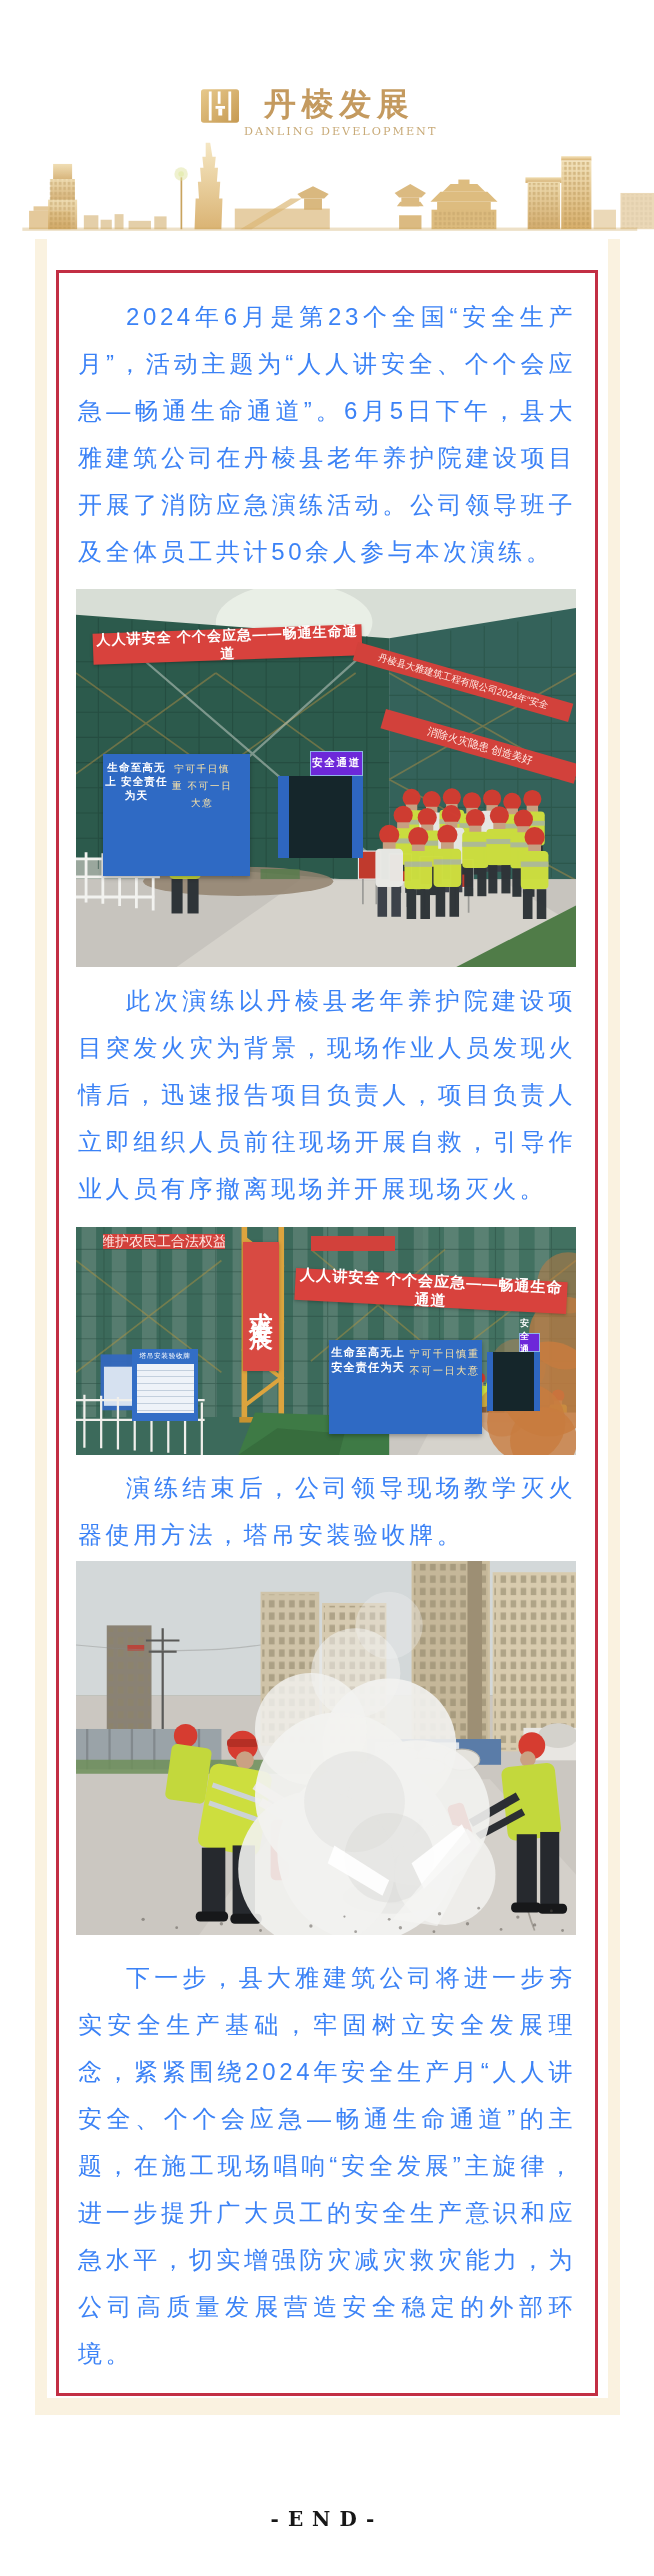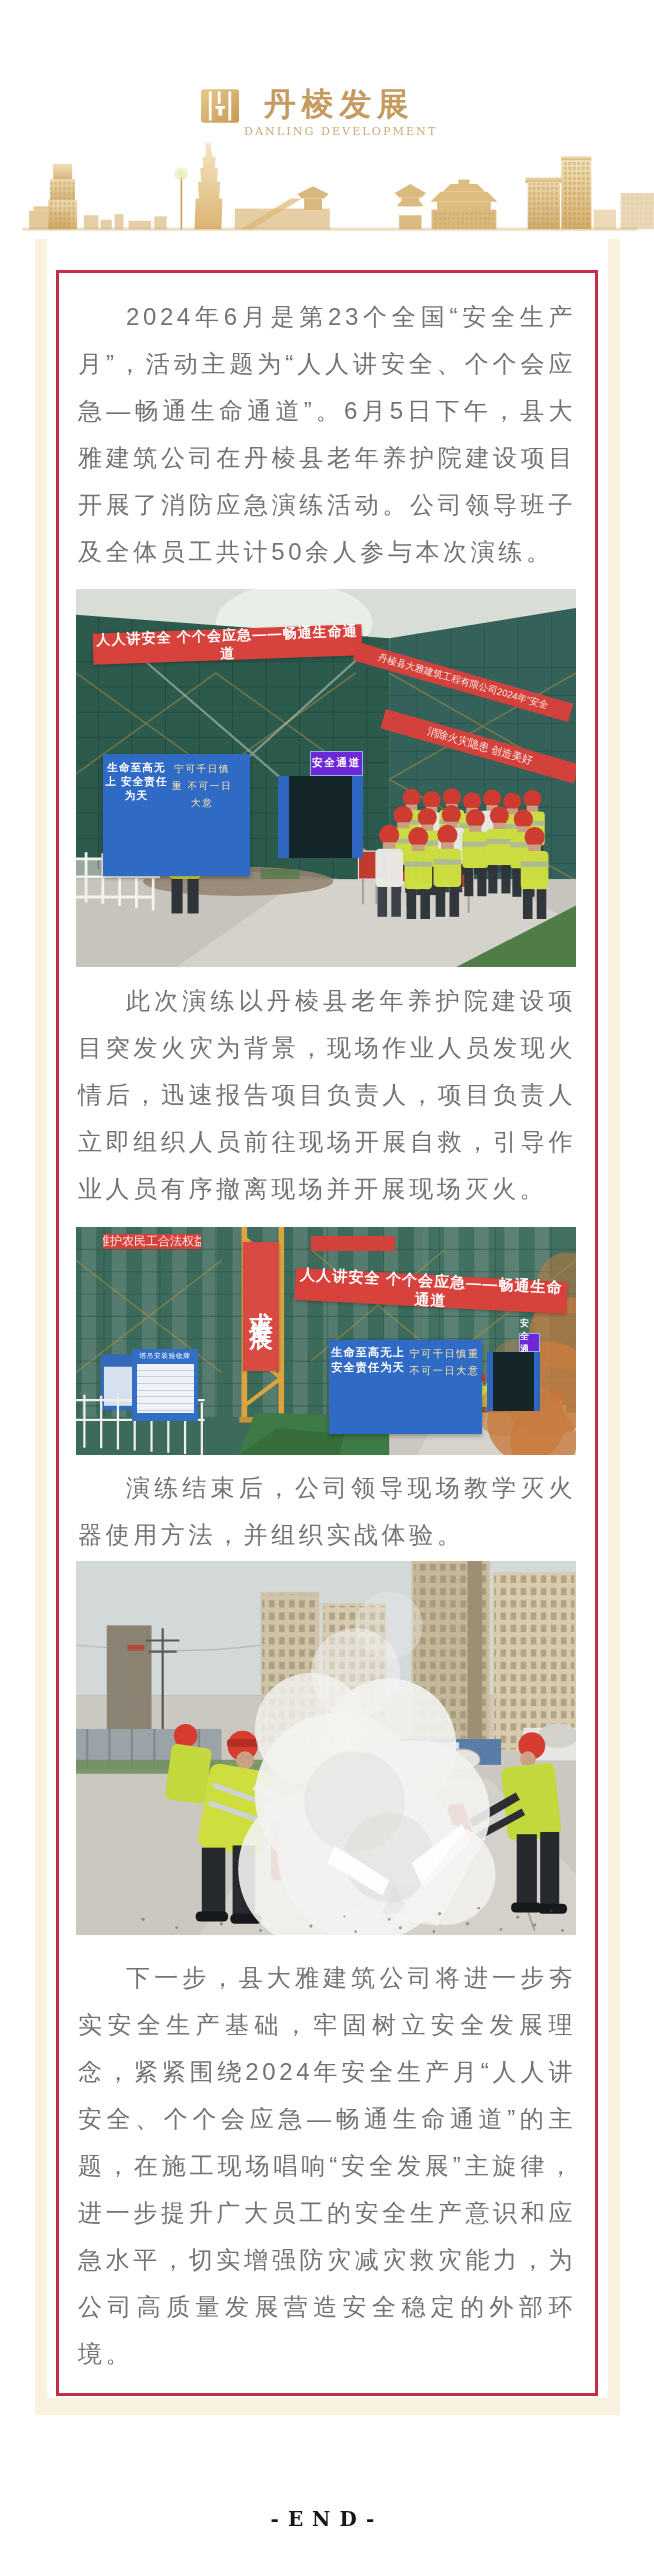--- a/index.html
+++ b/index.html
@@ -16,21 +16,21 @@
       font-size:11.2px;letter-spacing:2px;color:#c9ab79;white-space:nowrap;}
   .skyline{left:0;top:126px;width:654px;height:106px;}
 
   
   .cream{left:35px;top:239px;width:585px;height:2176px;background:#faf2e0;}
   .card{left:47px;top:239px;width:561px;height:2159px;background:#ffffff;}
   .redbox{left:56px;top:270px;width:542px;height:2126px;border:3.4px solid #c22f44;
       background:#ffffff;box-sizing:border-box;}
 
   .para{left:78px;width:498px;font-size:24px;line-height:47px;letter-spacing:3.6px;
-      color:#737373;text-align:justify;text-indent:2em;}
+      color:#3b82f6;text-align:justify;text-indent:2em;}
   .p1{top:293px;} .p2{top:977px;} .p3{top:1464px;} .p4{top:1954px;}
 
   .photo{left:76px;width:500px;overflow:hidden;background:#9aa79d;}
   .photo svg{position:absolute;left:0;top:0;width:100%;height:100%;}
   .ph1{top:589px;height:378px;} .ph2{top:1227px;height:228px;} .ph3{top:1561px;height:374px;}
 
   .ph-label{position:absolute;display:flex;align-items:center;justify-content:center;
       color:#fff;text-align:center;}
   .banner{background:#d8423d;font-weight:700;letter-spacing:1.1px;
       box-shadow:0 1.1px 3.4px rgba(0,0,0,.25);}
@@ -338,41 +338,41 @@
       <g fill="#c87c3f">
         <circle cx="790" cy="250" r="50" opacity=".35"></circle>
         <circle cx="845" cy="290" r="85" opacity=".85"></circle>
         <circle cx="875" cy="190" r="65" opacity=".7"></circle>
         <circle cx="805" cy="350" r="70" opacity=".8"></circle>
         <circle cx="880" cy="100" r="55" opacity=".5"></circle>
         <circle cx="762" cy="330" r="45" opacity=".55"></circle>
         <circle cx="836" cy="382" r="60" opacity=".8"></circle>
       </g>
     </svg>
-    <div class="ph-label strip" style="left:27px;top:6.7px;width:98px;height:15.7px;font-size:12px;">维护农民工合法权益</div>
+    <div class="ph-label strip" style="left:27px;top:6.7px;width:122px;height:15.7px;font-size:14px;">维护农民工合法权益</div>
     <div class="ph-label strip" style="left:235px;top:9px;width:84px;height:14.5px;"></div>
     <div class="ph-label vbanner" style="left:167px;top:14.5px;width:36px;height:129px;">求发展</div>
     <div class="ph-label banner" style="left:219px;top:48px;width:272px;height:32px;font-size:15px;transform:rotate(3deg);">人人讲安全 个个会应急——畅通生命通道</div>
     <div class="crane-board" style="left:56px;top:122px;width:66px;height:72px;">
       <div class="cb-title">塔吊安装验收牌</div>
       <div class="cb-body"></div>
     </div>
     <div class="board" style="left:253px;top:113px;width:153px;height:94px;">
       <div class="hz"></div>
       <div class="board-title" style="font-size:11.2px;margin-top:4.5px;">生命至高无上 安全责任为天</div>
       <div class="board-script" style="font-size:10px;margin-top:4.5px;">宁可千日慎重 不可一日大意</div>
       <div class="hz" style="margin-top:auto;"></div>
     </div>
     <div class="gate" style="left:411px;top:106px;width:53px;height:78px;">
       <div class="gate-top" style="height:19px;font-size:9px;">安全通道</div>
       <div class="gate-open" style="top:19px;border-left-width:6.7px;border-right-width:6.7px;"></div>
     </div>
   </div>
 
-  <div class="abs para p3">演练结束后，公司领导现场教学灭火器使用方法，并组织实战体验。</div>
+  <div class="abs para p3">演练结束后，公司领导现场教学灭火器使用方法，塔吊安装验收牌。</div>
 
   <div class="abs photo ph3">
     <svg viewBox="0 0 894 668" preserveAspectRatio="none">
       <defs>
         <pattern id="win3" width="18" height="22" patternUnits="userSpaceOnUse">
           <rect width="18" height="22" fill="none"></rect>
           <rect x="3" y="4" width="10" height="13" fill="#8d8268" opacity=".55"></rect>
         </pattern>
       </defs>
       <rect x="0" y="0" width="894" height="240" fill="#d3d8d9"></rect>

